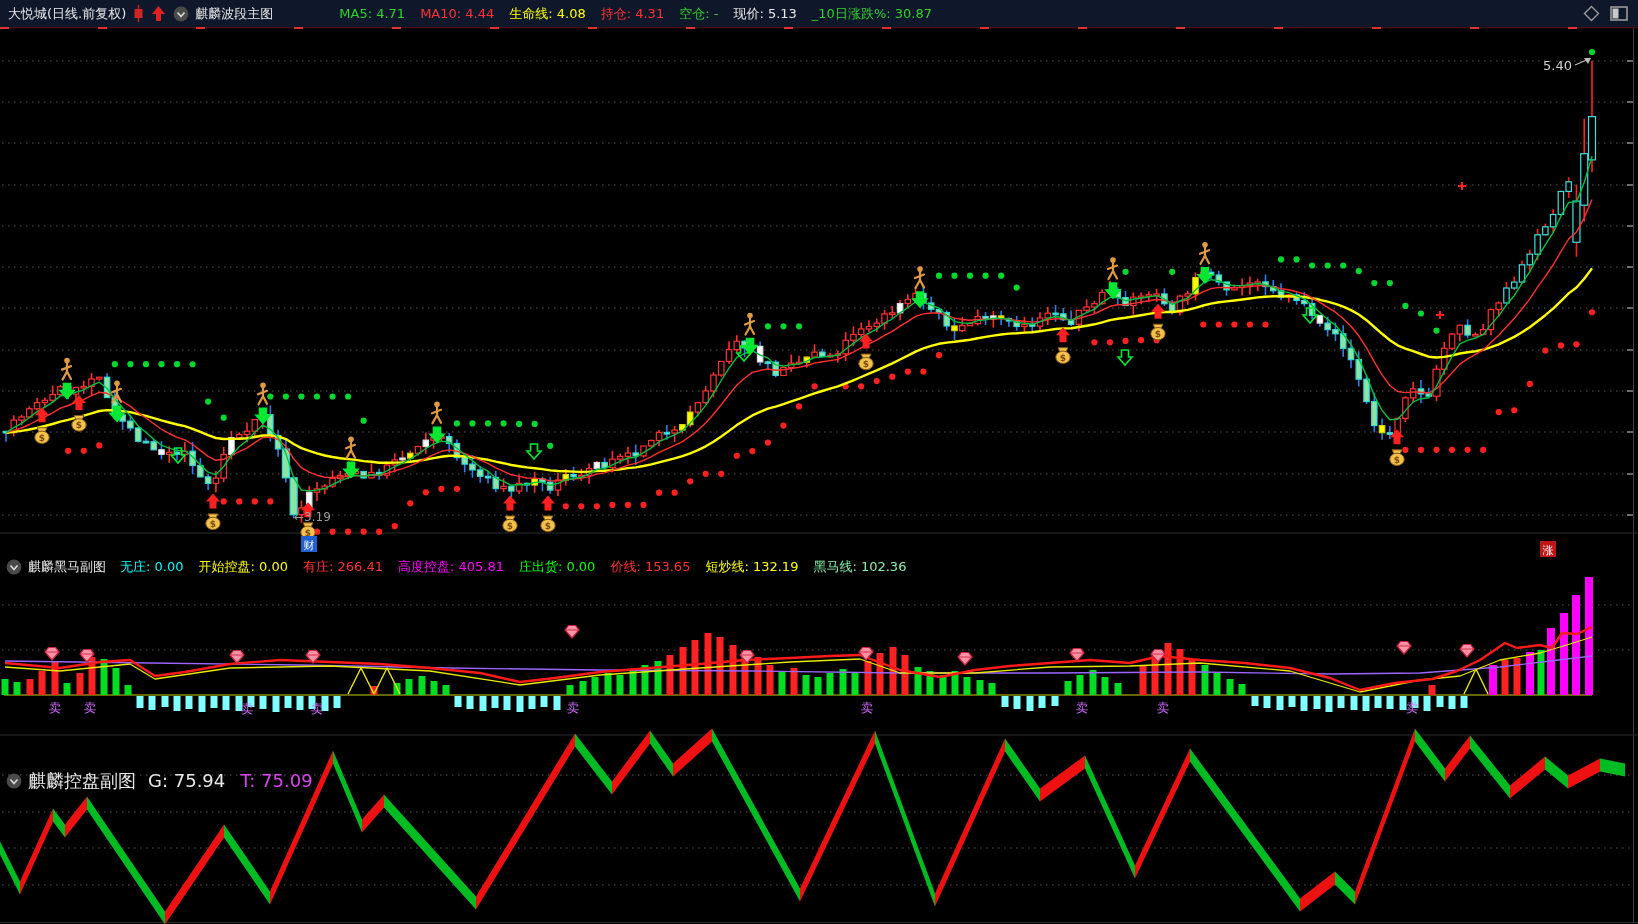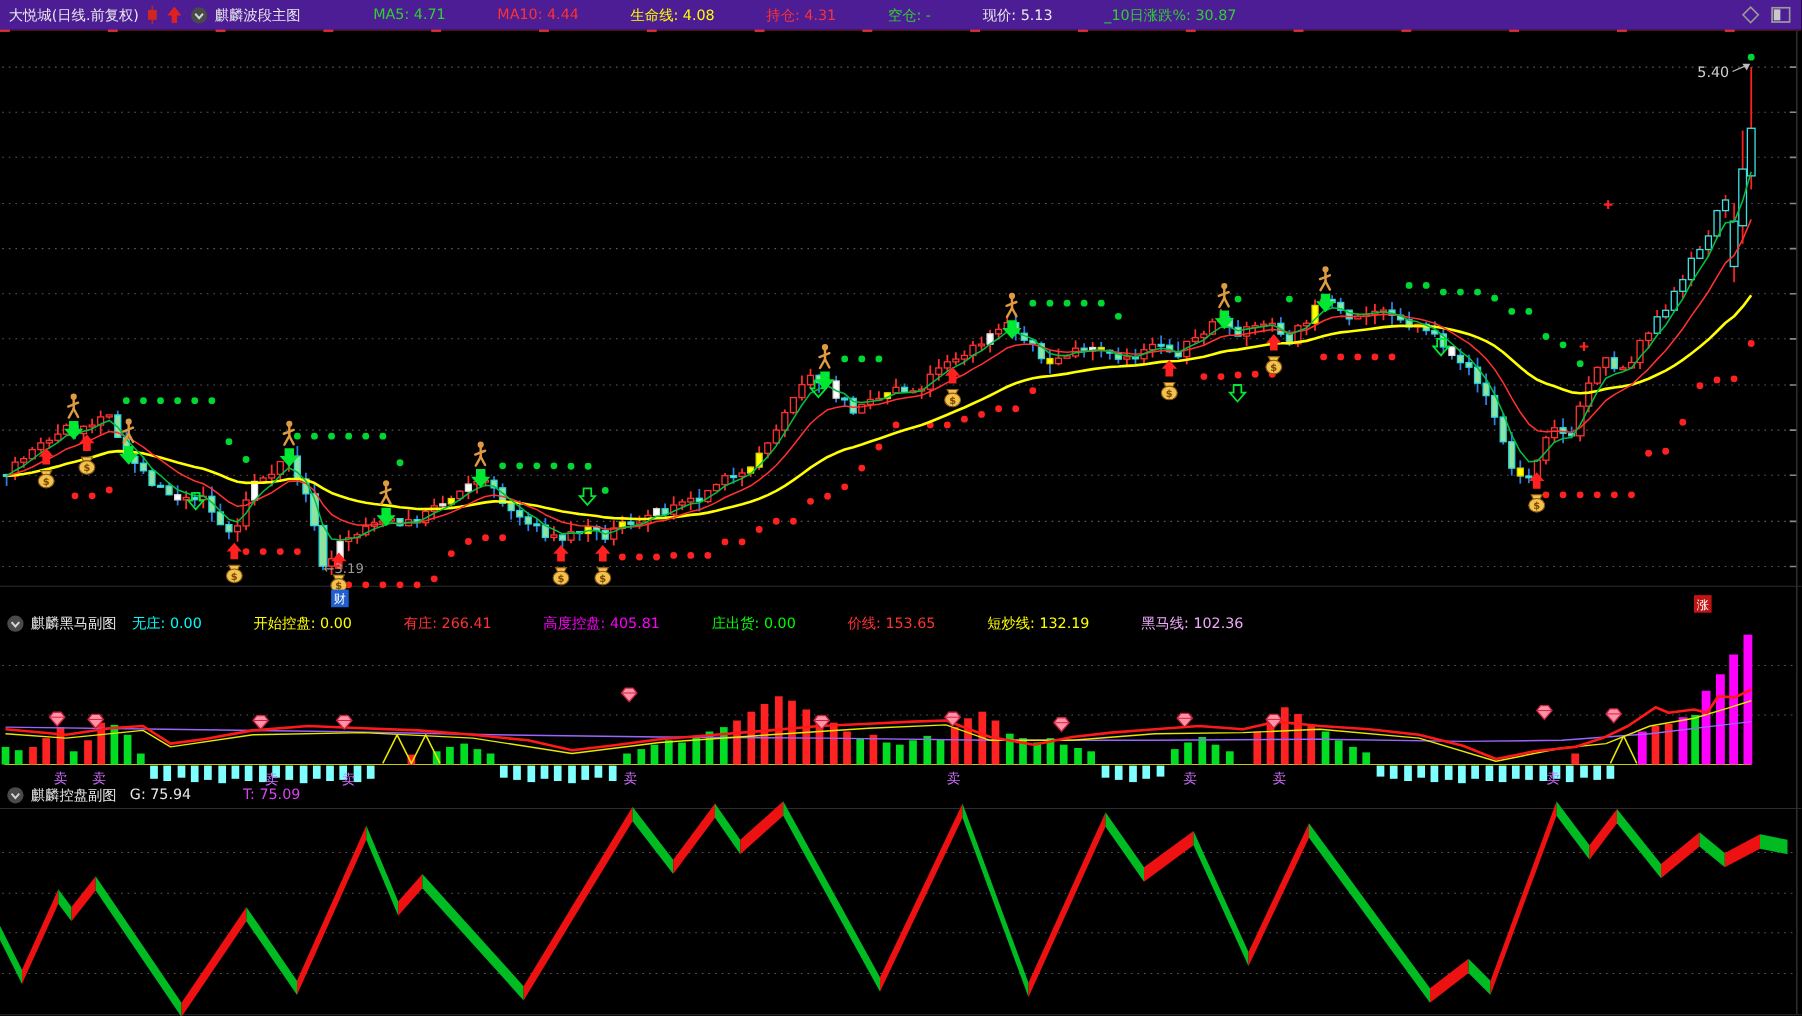--- a/index.html
+++ b/index.html
@@ -1,32 +1,32 @@
 <!DOCTYPE html>
 <html><head>
 <meta charset="utf-8">
 <style>
   html,body{margin:0;padding:0;background:#000;}
   #app{position:relative;width:1638px;height:924px;background:#000;overflow:hidden;
        font-family:"DejaVu Sans","Liberation Sans",sans-serif;}
   #chart{position:absolute;left:0;top:0;}
   .hdr{position:absolute;display:flex;align-items:center;white-space:nowrap;
        font-size:13px;color:#ddd;z-index:5;}
-  #titlebar{top:0;left:0;right:0;height:27px;background:#4c1d95;}
+  #titlebar{top:0;left:0;right:0;height:27px;background:#0f172a;}
   #titlebar .title{margin-left:8px;color:#e8e8e8;}
   .ico{display:inline-flex;align-items:center;justify-content:center;margin-left:7px;}
   .indname{margin-left:6px;color:#e8e8e8;}
-  .vals{display:flex;align-items:center;gap:32px;}
+  .vals{display:flex;align-items:center;}
   .vals span{margin-right:15px;}
   #titlebar .vals{margin-left:66px;}
   #tb-right{position:absolute;right:10px;top:0;height:27px;display:flex;align-items:center;}
   #tb-right .ico{margin-left:10px;}
   #p2header{top:556px;left:6px;height:21px;font-size:13px;text-align:center;}
   #p2header .vals{margin-left:14px;}
-  #p3header{top:712px;left:6px;height:21px;font-size:13px;}
+  #p3header{top:770px;left:6px;height:21px;font-size:18px;}
   #p3header .vals{margin-left:12px;}
   .pname{margin-left:6px;color:#e8e8e8;}
 </style>
 </head>
 <body>
 
 <div id="app">
   <svg id="chart" width="1638" height="924">
       <g>
         <line x1="0" y1="27.5" x2="1638" y2="27.5" stroke="#4d0f0f" stroke-width="1.5"></line>
@@ -1045,21 +1045,21 @@
     </span>
     <span class="pname">麒麟黑马副图</span>
     <span class="vals" id="p2-vals">
         <span style="color: rgb(0, 255, 255);">无庄: 0.00</span>
         <span style="color: rgb(255, 255, 0);">开始控盘: 0.00</span>
         <span style="color: rgb(255, 50, 50);">有庄: 266.41</span>
         <span style="color: rgb(255, 0, 255);">高度控盘: 405.81</span>
         <span style="color: rgb(0, 255, 0);">庄出货: 0.00</span>
         <span style="color: rgb(255, 50, 50);">价线: 153.65</span>
         <span style="color: rgb(255, 255, 0);">短炒线: 132.19</span>
-        <span style="color: #f0abfc;">黑马线: 102.36</span>
+        <span style="color: #86efac;">黑马线: 102.36</span>
       </span>
   </div>
 
   <div id="p3header" class="hdr">
     <span class="ico" style="margin-left:0">
       <svg width="16" height="16">
           <circle cx="8" cy="8" r="7.4" fill="#4a4a4a"></circle>
           <polyline points="4.5,6.5 8,10.5 11.5,6.5" fill="none" stroke="#d5d5d5" stroke-width="1.8"></polyline>
         </svg>
     </span>

